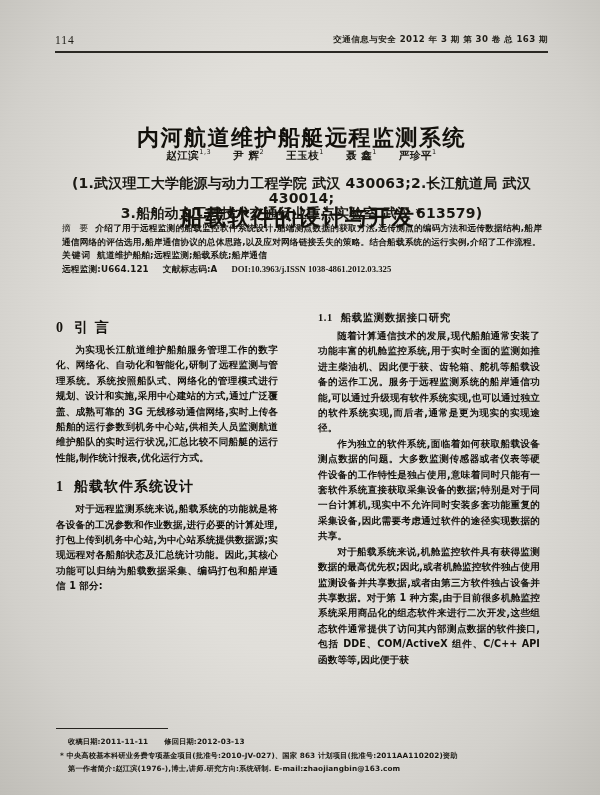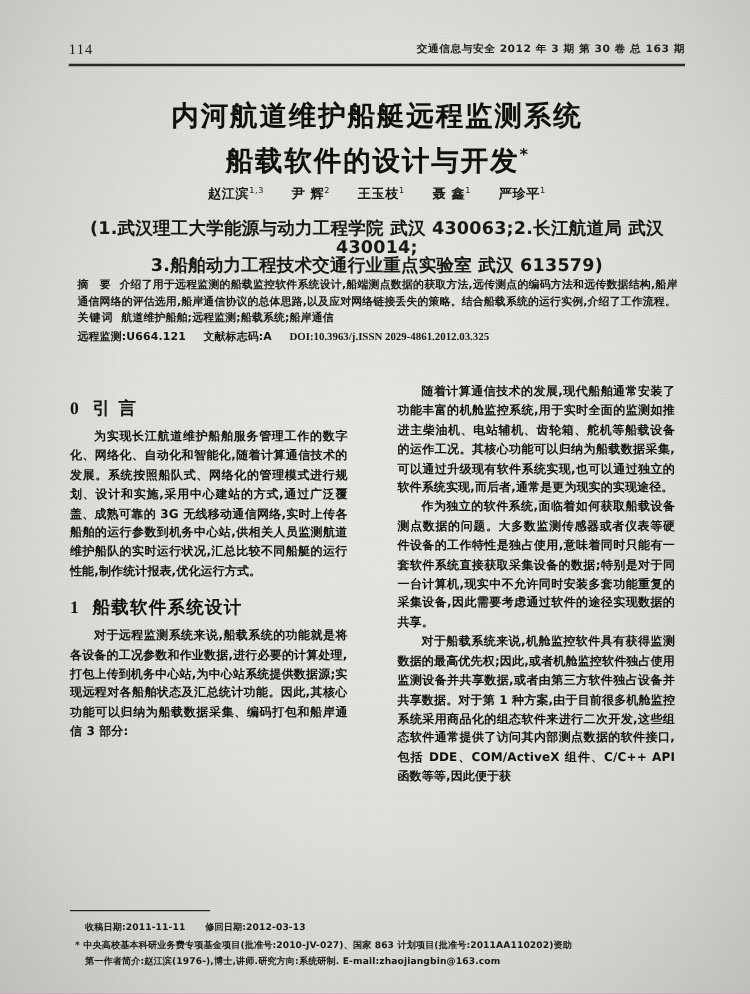--- a/index.html
+++ b/index.html
@@ -7,21 +7,21 @@
     padding: 0;
     background: #8d8d8d;
   }
   body {
     font-family: "DejaVu Sans", sans-serif;
   }
   .page {
     position: relative;
     width: 600px;
     height: 795px;
-    background: #f9a8d4;
+    background: #14b8a6;
     overflow: hidden;
   }
   
   .paper {
     position: absolute;
     inset: 0;
     background:
       radial-gradient(ellipse at 50% 45%, #e9e7e3 0%, #e3e1dc 48%, #d4d2cd 78%, #c2c0ba 100%);
   }
   .grain {
@@ -80,21 +80,21 @@
     right: 52px;
     top: 78px;
     text-align: center;
     font-family: "DejaVu Sans", sans-serif;
     font-weight: 700;
     font-size: 22px;
     line-height: 31px;
     letter-spacing: 1.5px;
     color: #13110c;
   }
-  .title .ln { display: block; }
+  .title .ln { display: block; margin-top: 44px; }
   .sup-star {
     font-size: 13px;
     vertical-align: super;
     letter-spacing: 0;
   }
 
   .authors {
     position: absolute;
     left: 55px;
     right: 52px;
@@ -132,21 +132,21 @@
     top: 222px;
     font-family: "DejaVu Sans", sans-serif;
     font-size: 8.7px;
     line-height: 13.6px;
     letter-spacing: 0.15px;
     color: #1a1812;
     font-weight: 700;
     text-align: justify;
   }
   .abs-lead {
-    font-weight: 700;
+    font-weight: 400;
     letter-spacing: 3px;
     margin-right: 4px;
   }
   .absblock p { margin: 0; }
   .kw { margin-top: 2px; }
   .kw-lead { letter-spacing: 1px; margin-right: 6px; }
   .clsrow { margin-top: 2px; }
   .clsrow .seg { margin-right: 14px; }
 
   
@@ -240,32 +240,33 @@
     </div>
 
     <div class="affil">
       <span class="ln">(1.武汉理工大学能源与动力工程学院  武汉 430063;2.长江航道局  武汉 430014;</span>
       <span class="ln">3.船舶动力工程技术交通行业重点实验室  武汉 613579)</span>
     </div>
 
     <div class="absblock">
       <p><span class="abs-lead">摘  要</span><span>介绍了用于远程监测的船载监控软件系统设计,船端测点数据的获取方法,远传测点的编码方法和远传数据结构,船岸通信网络的评估选用,船岸通信协议的总体思路,以及应对网络链接丢失的策略。结合船载系统的运行实例,介绍了工作流程。</span></p>
       <p class="kw"><span class="kw-lead">关键词</span><span>航道维护船舶;远程监测;船载系统;船岸通信</span></p>
-      <p class="clsrow"><span class="seg">远程监测:U664.121</span><span class="seg">文献标志码:A</span><span class="seg lat">DOI:10.3963/j.ISSN 2029-4861.2012.03.325</span></p>
+      <p class="clsrow"><span class="seg">远程监测:U664.121</span><span class="seg">文献标志码:A</span><span class="seg lat">DOI:10.3963/j.ISSN 1038-4861.2012.03.325</span></p>
     </div>
 
     <div class="col col-left">
       <h2 class="sec"><span class="num">0</span><span>引  言</span></h2>
-      <p>为实现长江航道维护船舶服务管理工作的数字化、网络化、自动化和智能化,随着计算通信技术的发展。系统按照船队式、网络化的管理模式进行规划、设计和实施,采用中心建站的方式,通过广泛覆盖、成熟可靠的 3G 无线移动通信网络,实时上传各船舶的运行参数到机务中心站,供相关人员监测航道维护船队的实时运行状况,汇总比较不同船艇的运行性能,制作统计报表,优化运行方式。</p>
+      <p>为实现长江航道维护船舶服务管理工作的数字化、网络化、自动化和智能化,研制了远程监测与管理系统。系统按照船队式、网络化的管理模式进行规划、设计和实施,采用中心建站的方式,通过广泛覆盖、成熟可靠的 3G 无线移动通信网络,实时上传各船舶的运行参数到机务中心站,供相关人员监测航道维护船队的实时运行状况,汇总比较不同船艇的运行性能,制作统计报表,优化运行方式。</p>
       <h2 class="sec"><span class="num">1</span><span>船载软件系统设计</span></h2>
-      <p>对于远程监测系统来说,船载系统的功能就是将各设备的工况参数和作业数据,进行必要的计算处理,打包上传到机务中心站,为中心站系统提供数据源;实现远程对各船舶状态及汇总统计功能。因此,其核心功能可以归纳为船载数据采集、编码打包和船岸通信 3 部分:</p>
+      <p>对于远程监测系统来说,船载系统的功能就是将各设备的工况参数和作业数据,进行必要的计算处理,打包上传到机务中心站,为中心站系统提供数据源;实现远程对各船舶状态及汇总统计功能。因此,其核心功能可以归纳为船载数据采集、编码打包和船岸通信 1 部分:</p>
     </div>
 
     <div class="col col-right">
-      <p>随着计算通信技术的发展,现代船舶通常安装了功能丰富的机舱监控系统,用于实时全面的监测如推进主柴油机、电站辅机、齿轮箱、舵机等船载设备的运作工况。其核心功能可以归纳为船载数据采集,可以通过升级现有软件系统实现,也可以通过独立的软件系统实现,而后者,通常是更为现实的实现途径。</p>
+      <h3 class="subsec"><span class="num">1.1</span><span>船载监测数据接口研究</span></h3>
+      <p>随着计算通信技术的发展,现代船舶通常安装了功能丰富的机舱监控系统,用于实时全面的监测如推进主柴油机、因此便于获、齿轮箱、舵机等船载设备的运作工况。服务于远程监测系统的船岸通信功能,可以通过升级现有软件系统实现,也可以通过独立的软件系统实现,而后者,通常是更为现实的实现途径。</p>
       <p>作为独立的软件系统,面临着如何获取船载设备测点数据的问题。大多数监测传感器或者仪表等硬件设备的工作特性是独占使用,意味着同时只能有一套软件系统直接获取采集设备的数据;特别是对于同一台计算机,现实中不允许同时安装多套功能重复的采集设备,因此需要考虑通过软件的途径实现数据的共享。</p>
       <p>对于船载系统来说,机舱监控软件具有获得监测数据的最高优先权;因此,或者机舱监控软件独占使用监测设备并共享数据,或者由第三方软件独占设备并共享数据。对于第 1 种方案,由于目前很多机舱监控系统采用商品化的组态软件来进行二次开发,这些组态软件通常提供了访问其内部测点数据的软件接口,包括 DDE、COM/ActiveX 组件、C/C++ API 函数等等,因此便于获</p>
     </div>
 
     <div class="fn-rule"></div>
     <div class="footnotes">
       <span class="fline"><span class="seg">收稿日期:2011-11-11</span><span class="seg">修回日期:2012-03-13</span></span>
       <span class="fline star">* 中央高校基本科研业务费专项基金项目(批准号:2010-JV-027)、国家 863 计划项目(批准号:2011AA110202)资助</span>
       <span class="fline">第一作者简介:赵江滨(1976-),博士,讲师.研究方向:系统研制. E-mail:zhaojiangbin@163.com</span>
     </div>

